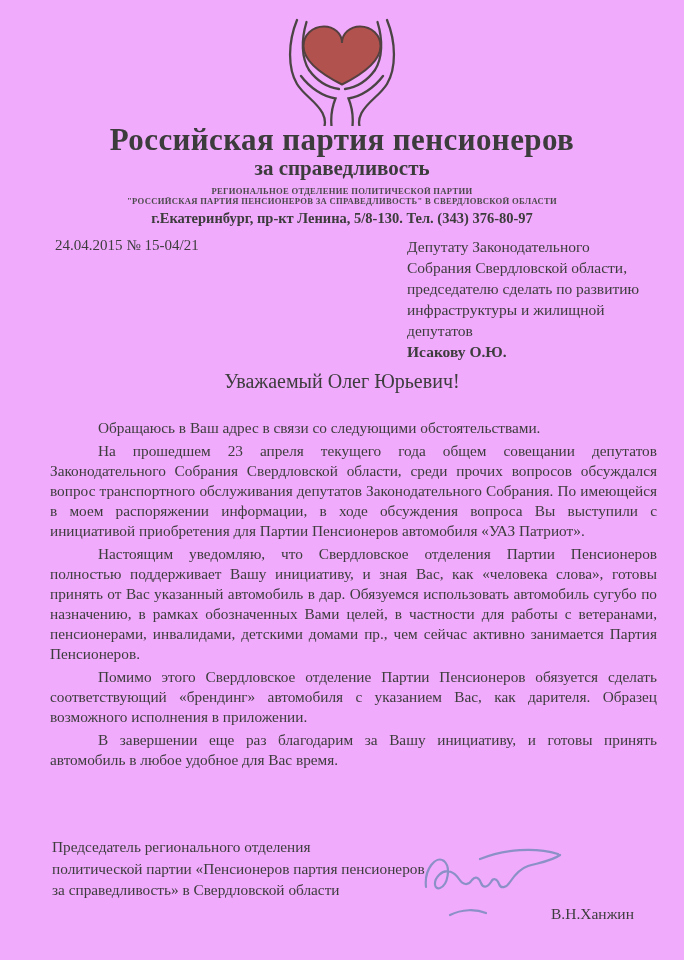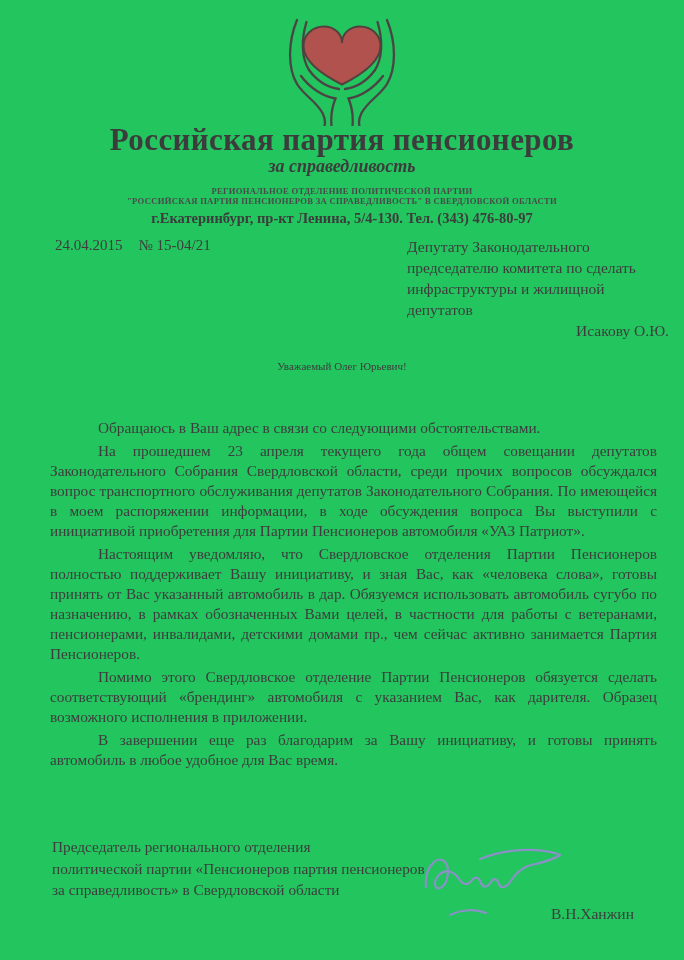--- a/index.html
+++ b/index.html
@@ -1,40 +1,40 @@
 <!DOCTYPE html>
 <html><head>
 <meta charset="utf-8">
 <style>
   html,body{margin:0;padding:0;background:#ffffff;}
   .page{
     position:relative;
     width:684px;height:960px;
-    background:#22c55e;
+    background:#f0abfc;
     font-family:"Liberation Serif","DejaVu Serif",serif;
     color:#3d3d3d;
     overflow:hidden;
   }
   .abs{position:absolute;}
   .centered{left:0;width:100%;text-align:center;}
   
   .logo{top:16px;left:276px;width:132px;height:110px;}
   .org-name{top:122px;font-size:31px;font-weight:bold;color:#3c3c3c;letter-spacing:0.4px;}
-  .org-tagline{top:156px;font-size:18px;font-weight:bold;color:#3c3c3c;font-style:italic;}
+  .org-tagline{top:156px;font-size:21px;font-weight:bold;color:#3c3c3c;}
   .org-sub1{top:186px;font-size:8.6px;font-weight:bold;color:#4a4a4a;letter-spacing:0.3px;}
   .org-sub2{top:196px;font-size:8.6px;font-weight:bold;color:#4a4a4a;letter-spacing:0.3px;}
   .org-address{top:210px;font-size:14.5px;font-weight:bold;color:#3c3c3c;}
   
   .meta{top:237px;left:55px;font-size:15px;}
-  .meta .num{margin-left:16px;text-align:right;}
+  .meta .num{margin-left:4px;text-align:right;}
   
   .recipient{top:236px;left:383px;width:262px;font-size:15.5px;line-height:21px;margin-left:24px;}
-  .recipient .name{font-weight:normal;text-align:right;}
+  .recipient .name{font-weight:bold;}
   
-  .salutation{top:360px;font-size:11px;}
+  .salutation{top:370px;font-size:20px;}
   
   .body{top:418px;left:34px;width:623px;font-size:15.3px;line-height:20px;text-align:justify;}
   .body p{margin:0 0 3px 16px;text-indent:48px;}
   .body p.first{text-align:left;}
   
   .sig-title{top:836px;left:52px;width:400px;font-size:15.3px;line-height:21.5px;}
   .sig-squiggle{top:845px;left:420px;width:160px;height:75px;}
   .signer{top:870px;left:551px;font-size:15.5px;margin-top:35px;}
   svg{display:block;}
 </style>
@@ -58,29 +58,30 @@
         <path d="M 107 60 C 98 72, 85 80.5, 72.5 82.5 C 76 91, 77.5 99, 76.5 110"></path>
       </g>
       <path stroke="#54403f" stroke-width="2" d="M 66 27 C 66 17, 74.5 10.5, 84 10.5 C 96 10.5, 104.5 19.5, 104.5 30 C 104.5 44.5, 89 57, 66 68.5 C 43 57, 27.5 44.5, 27.5 30 C 27.5 19.5, 36 10.5, 48 10.5 C 57.5 10.5, 66 17, 66 27 Z" fill="#b2524e"></path>
     </svg>
   </div>
 
   <div class="abs centered org-name">Российская партия пенсионеров</div>
   <div class="abs centered org-tagline">за справедливость</div>
   <div class="abs centered org-sub1">РЕГИОНАЛЬНОЕ ОТДЕЛЕНИЕ  ПОЛИТИЧЕСКОЙ ПАРТИИ</div>
   <div class="abs centered org-sub2">"РОССИЙСКАЯ ПАРТИЯ  ПЕНСИОНЕРОВ ЗА СПРАВЕДЛИВОСТЬ"  В СВЕРДЛОВСКОЙ ОБЛАСТИ</div>
-  <div class="abs centered org-address">г.Екатеринбург, пр-кт Ленина, 5/4-130. Тел. (343) 476-80-97</div>
+  <div class="abs centered org-address">г.Екатеринбург, пр-кт Ленина, 5/8-130. Тел. (343) 376-80-97</div>
 
   <div class="abs meta">
     <span>24.04.2015</span><span class="num">№ 15-04/21</span>
   </div>
 
   <div class="abs recipient">
     <div>Депутату Законодательного</div>
-    <div>председателю комитета по сделать</div>
+    <div>Собрания Свердловской области,</div>
+    <div>председателю сделать по развитию</div>
     <div>инфраструктуры и жилищной</div>
     <div>депутатов</div>
     <div class="name">Исакову О.Ю.</div>
   </div>
 
   <div class="abs centered salutation">Уважаемый Олег Юрьевич!</div>
 
   <div class="abs body">
     <p class="first">Обращаюсь в Ваш адрес в связи со следующими обстоятельствами.</p>
     <p>На прошедшем 23 апреля текущего года общем совещании депутатов Законодательного Собрания Свердловской области, среди прочих вопросов обсуждался вопрос транспортного обслуживания депутатов Законодательного Собрания. По имеющейся в моем распоряжении информации, в ходе обсуждения вопроса Вы выступили с инициативой приобретения для Партии Пенсионеров автомобиля «УАЗ Патриот».</p>

